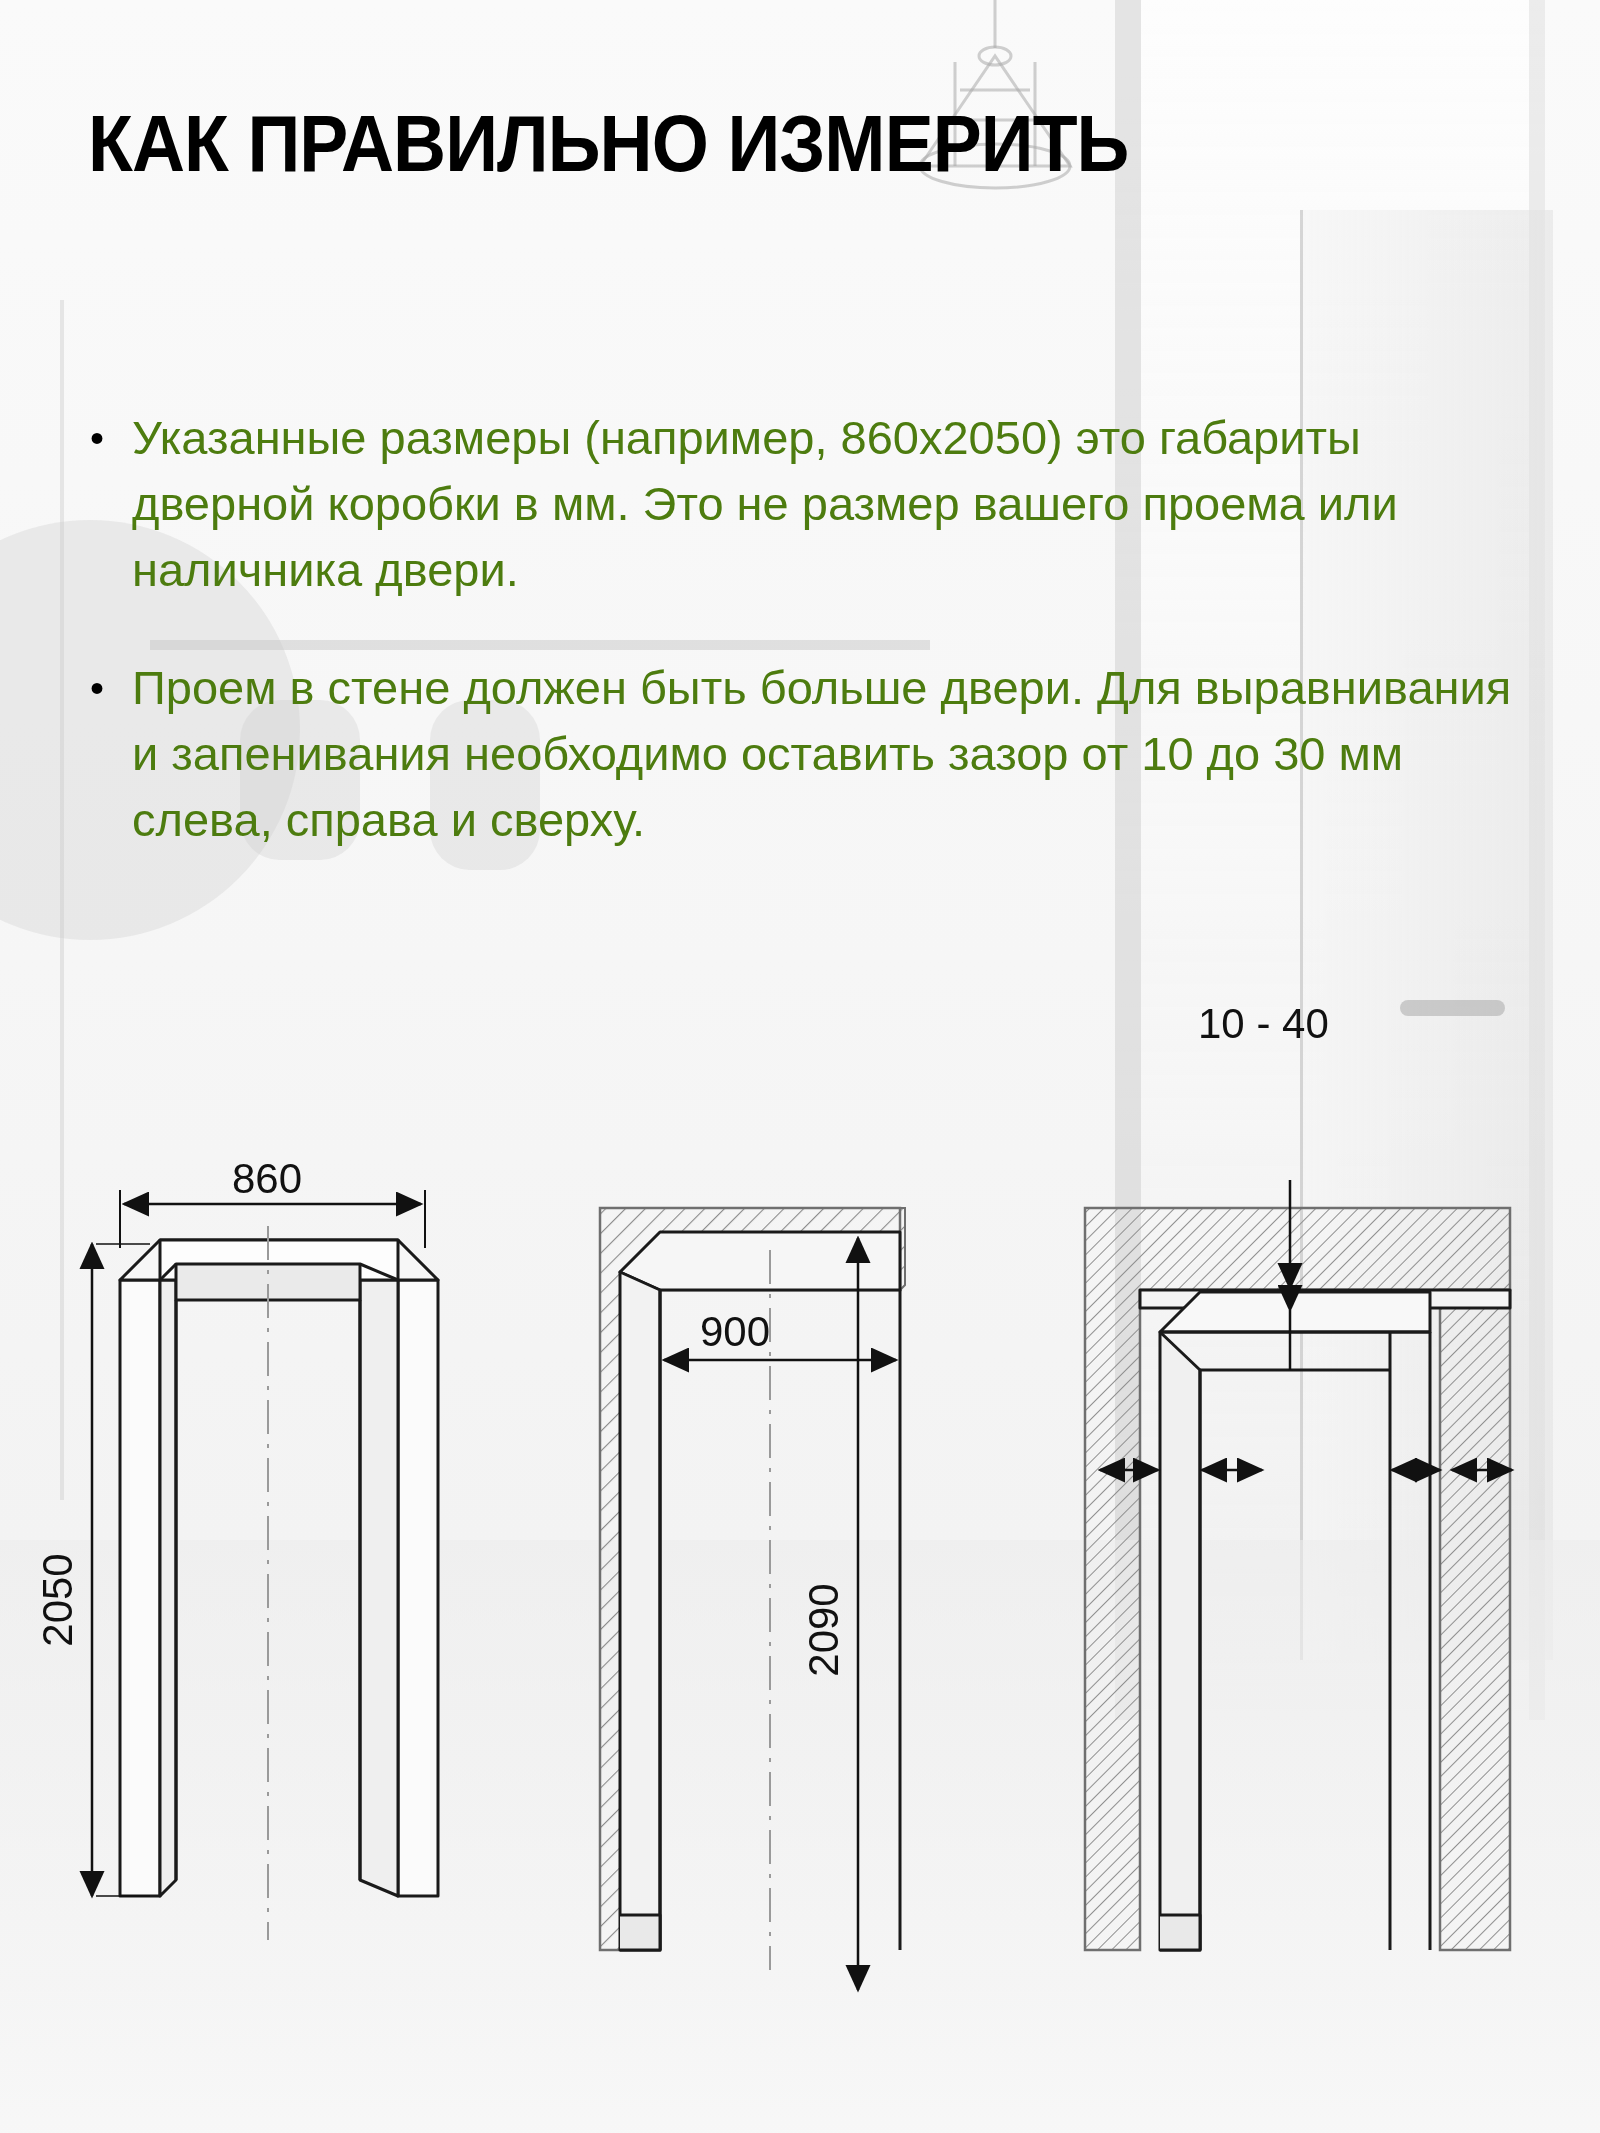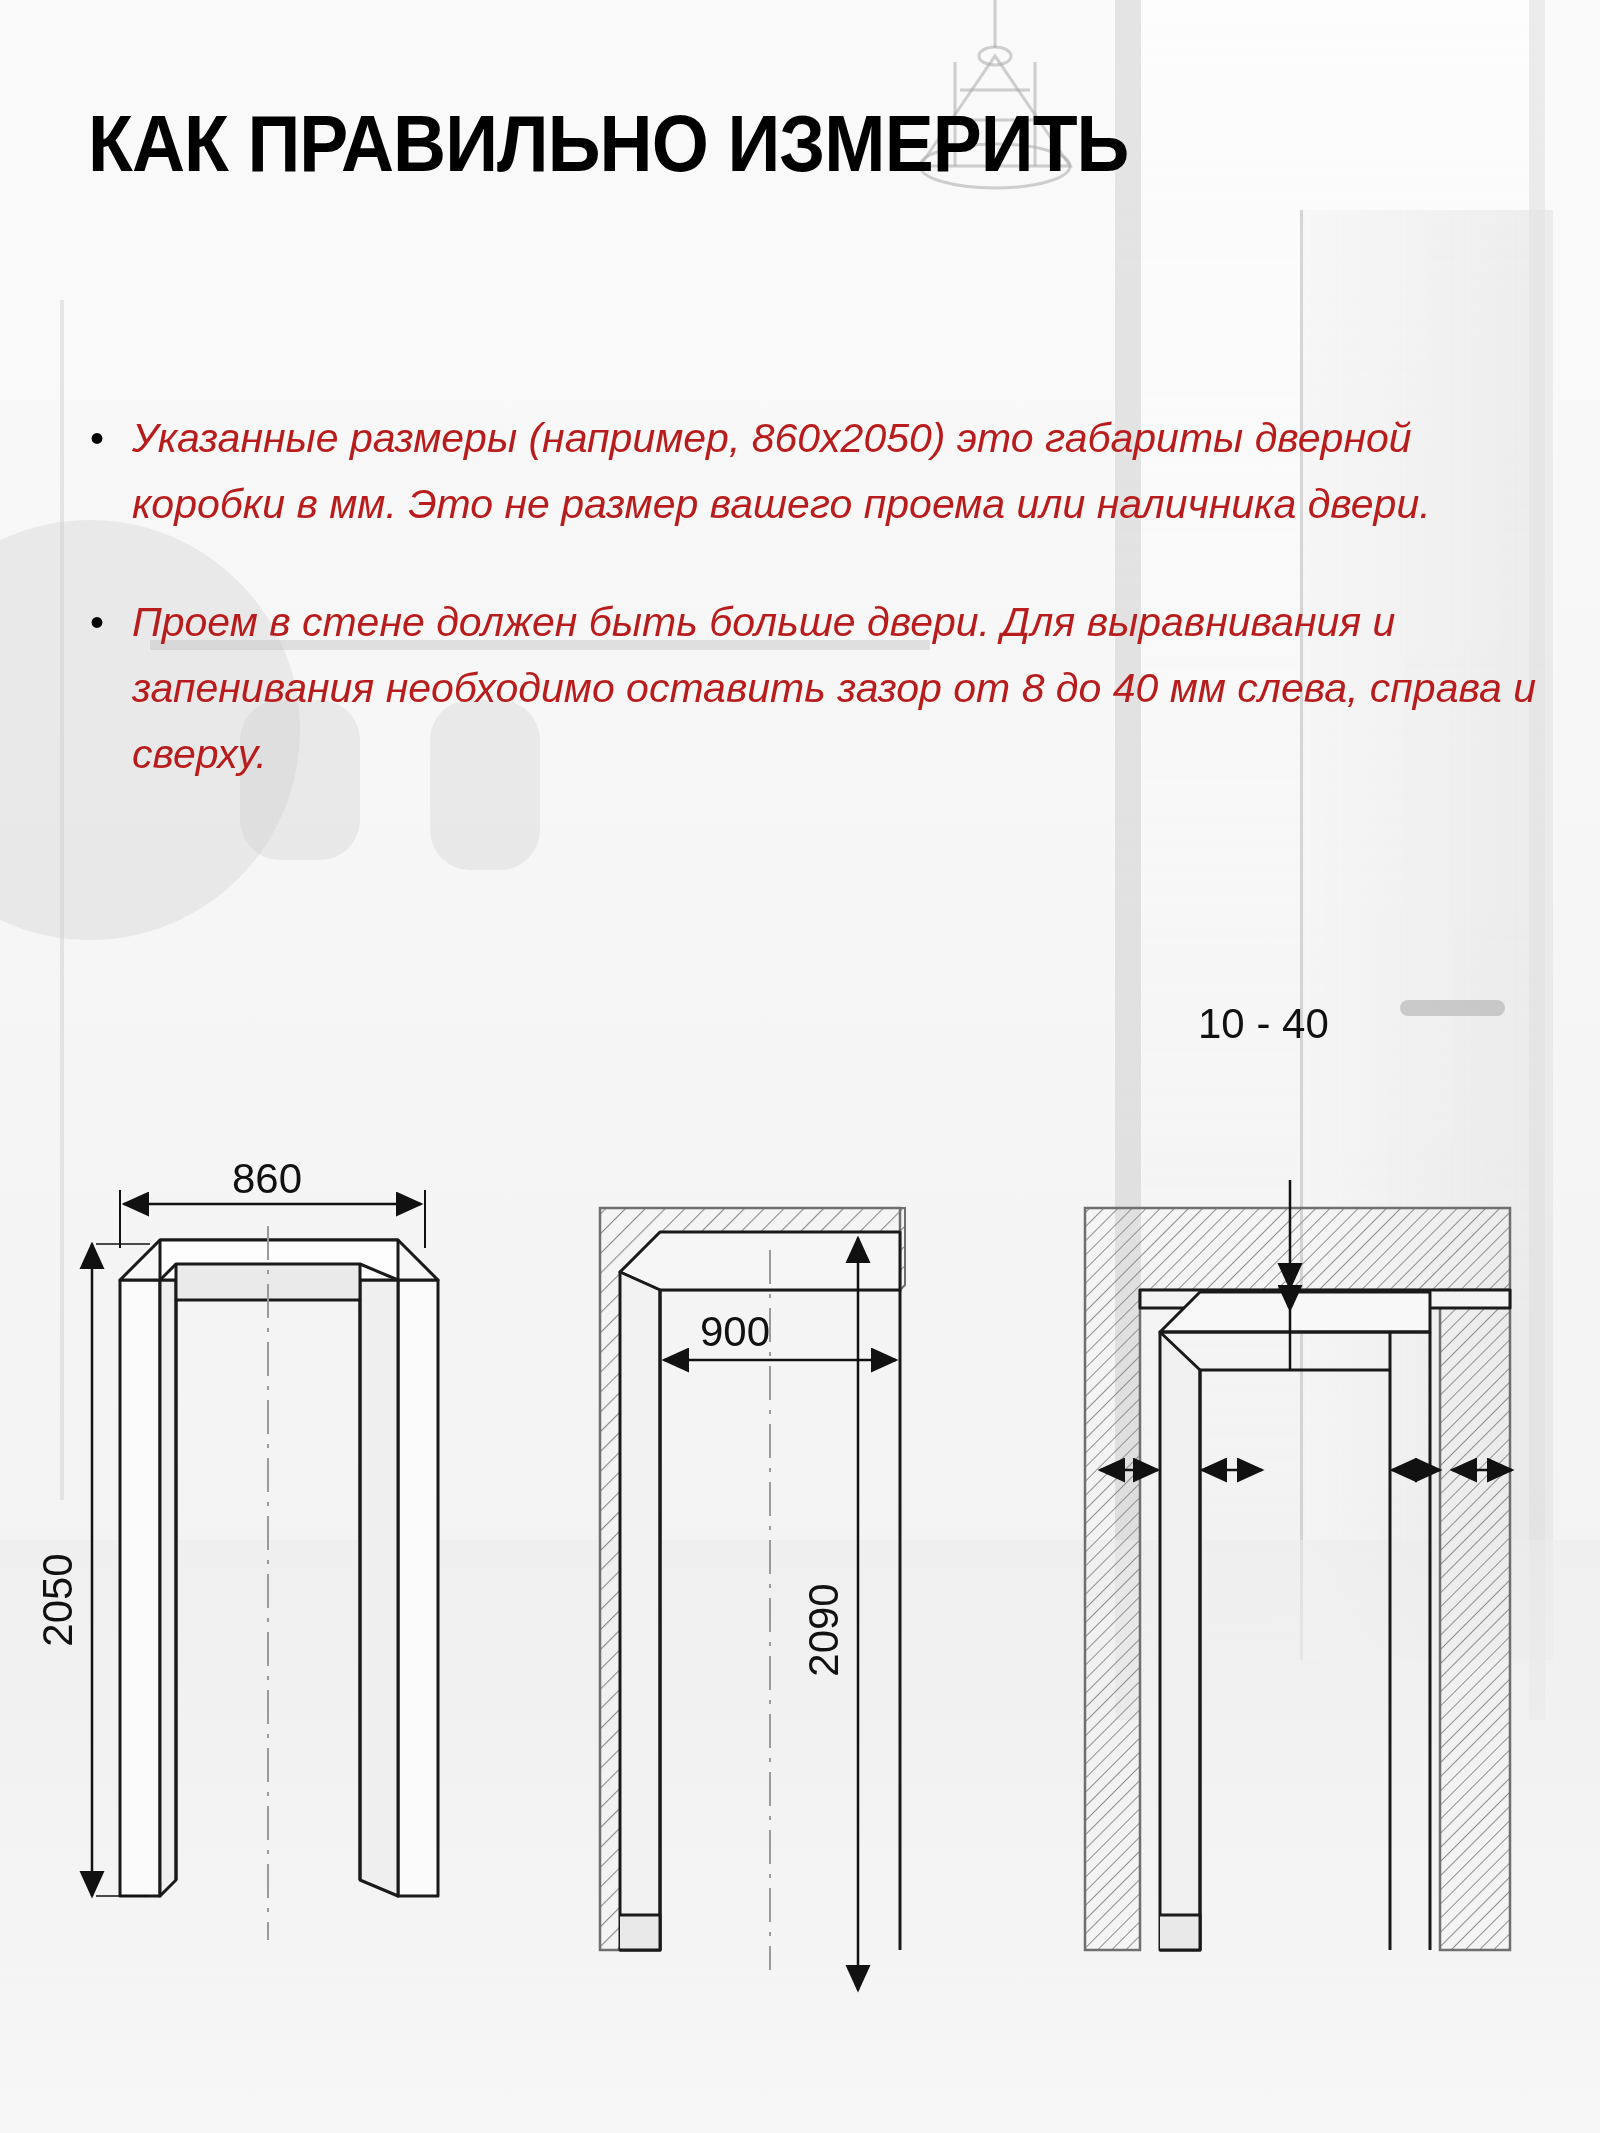--- a/index.html
+++ b/index.html
@@ -101,25 +101,24 @@
     width: 44px;
     flex: 0 0 44px;
     font-size: 40px;
     line-height: 66px;
     color: #000;
     text-align: left;
     padding-left: 2px;
     box-sizing: border-box;
   }
   .bullet .txt {
-    font-size: 41px;
+    font-size: 47px;
     line-height: 66px;
-    color: #b91c1c;
+    color: #4d7c0f;
     max-width: 1400px;
-    font-style: italic;
   }
   .bullet.b1 .txt { max-width: 1420px; }
   .bullet.b2 .txt { max-width: 1450px; }
 
   
   .diagrams {
     position: absolute;
     left: 0;
     top: 1180px;
     width: 1600px;
@@ -164,21 +163,21 @@
 
 <div class="title">КАК ПРАВИЛЬНО ИЗМЕРИТЬ</div>
 
 <div class="bullets">
   <div class="bullet b1">
     <div class="dot">•</div>
     <div class="txt">Указанные размеры (например, 860х2050) это габариты дверной коробки в мм. Это не размер вашего проема или наличника двери.</div>
   </div>
   <div class="bullet b2">
     <div class="dot">•</div>
-    <div class="txt">Проем в стене должен быть больше двери. Для выравнивания и запенивания необходимо оставить зазор от 8 до 40 мм слева, справа и сверху.</div>
+    <div class="txt">Проем в стене должен быть больше двери. Для выравнивания и запенивания необходимо оставить зазор от 10 до 30 мм слева, справа и сверху.</div>
   </div>
 </div>
 
 <div class="diagrams">
   <svg width="1600" height="953" viewBox="0 0 1600 953" xmlns="http://www.w3.org/2000/svg">
     <defs>
       <pattern id="hatch" width="14" height="14" patternTransform="rotate(45)" patternUnits="userSpaceOnUse">
         <line x1="0" y1="0" x2="0" y2="14" stroke="#8a8a8a" stroke-width="2.2"></line>
       </pattern>
       <pattern id="hatchDense" width="10" height="10" patternTransform="rotate(45)" patternUnits="userSpaceOnUse">

